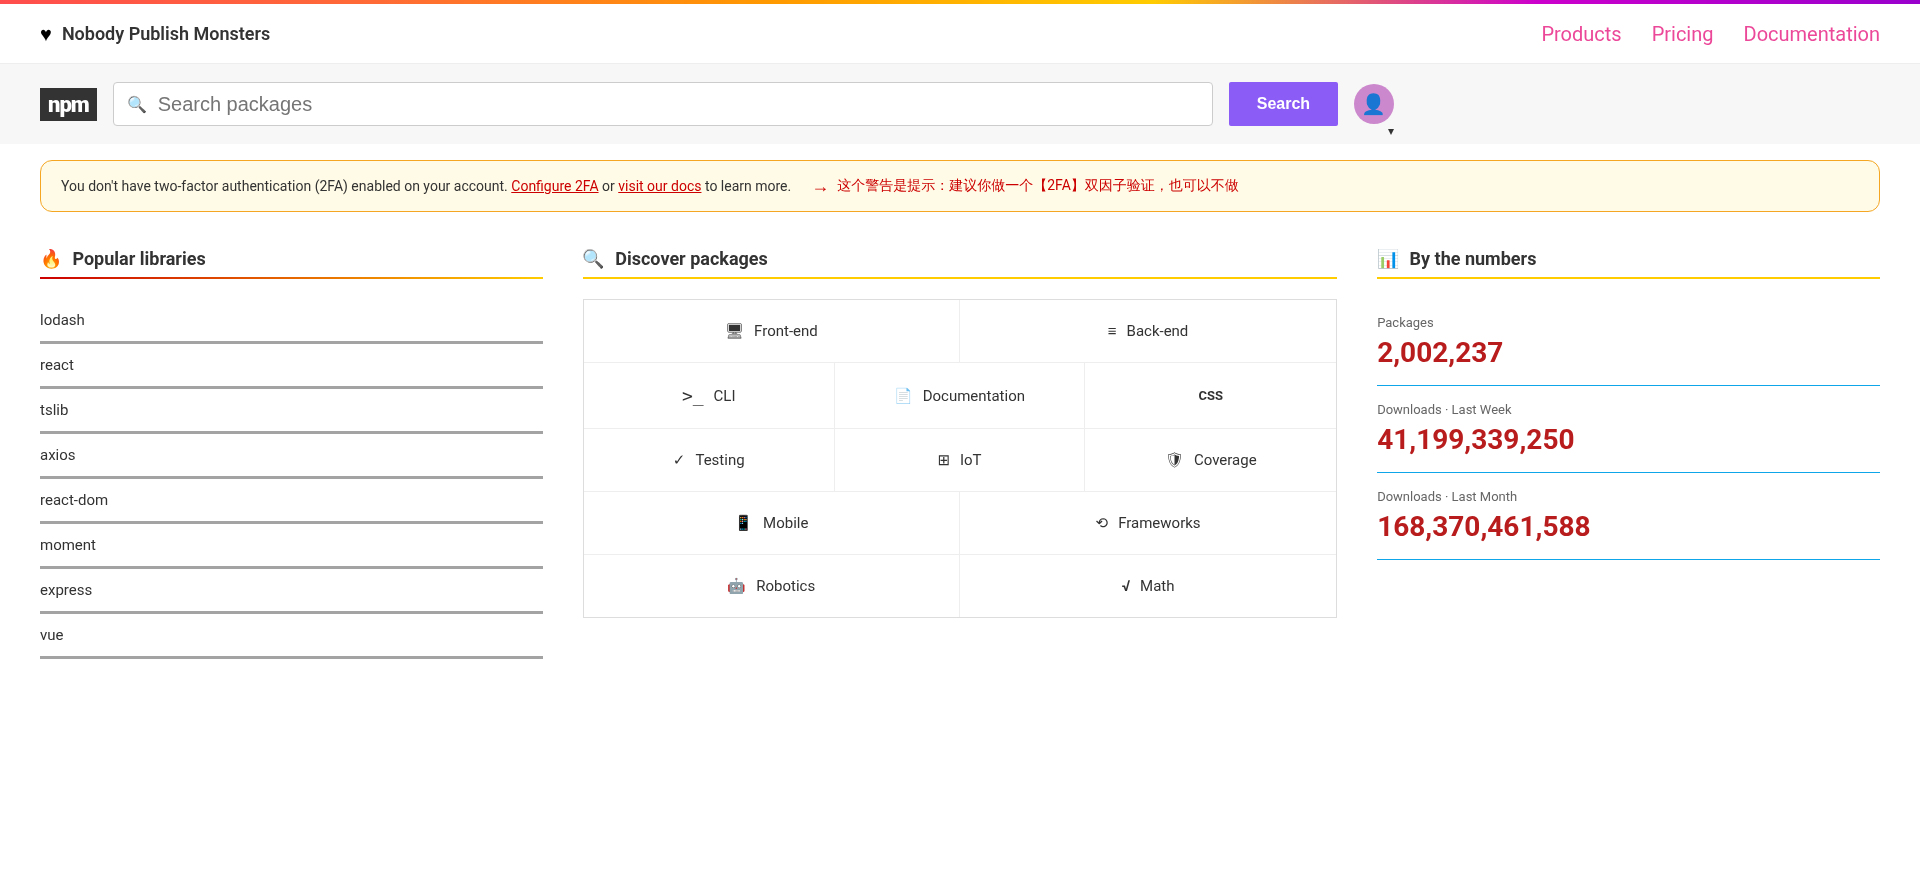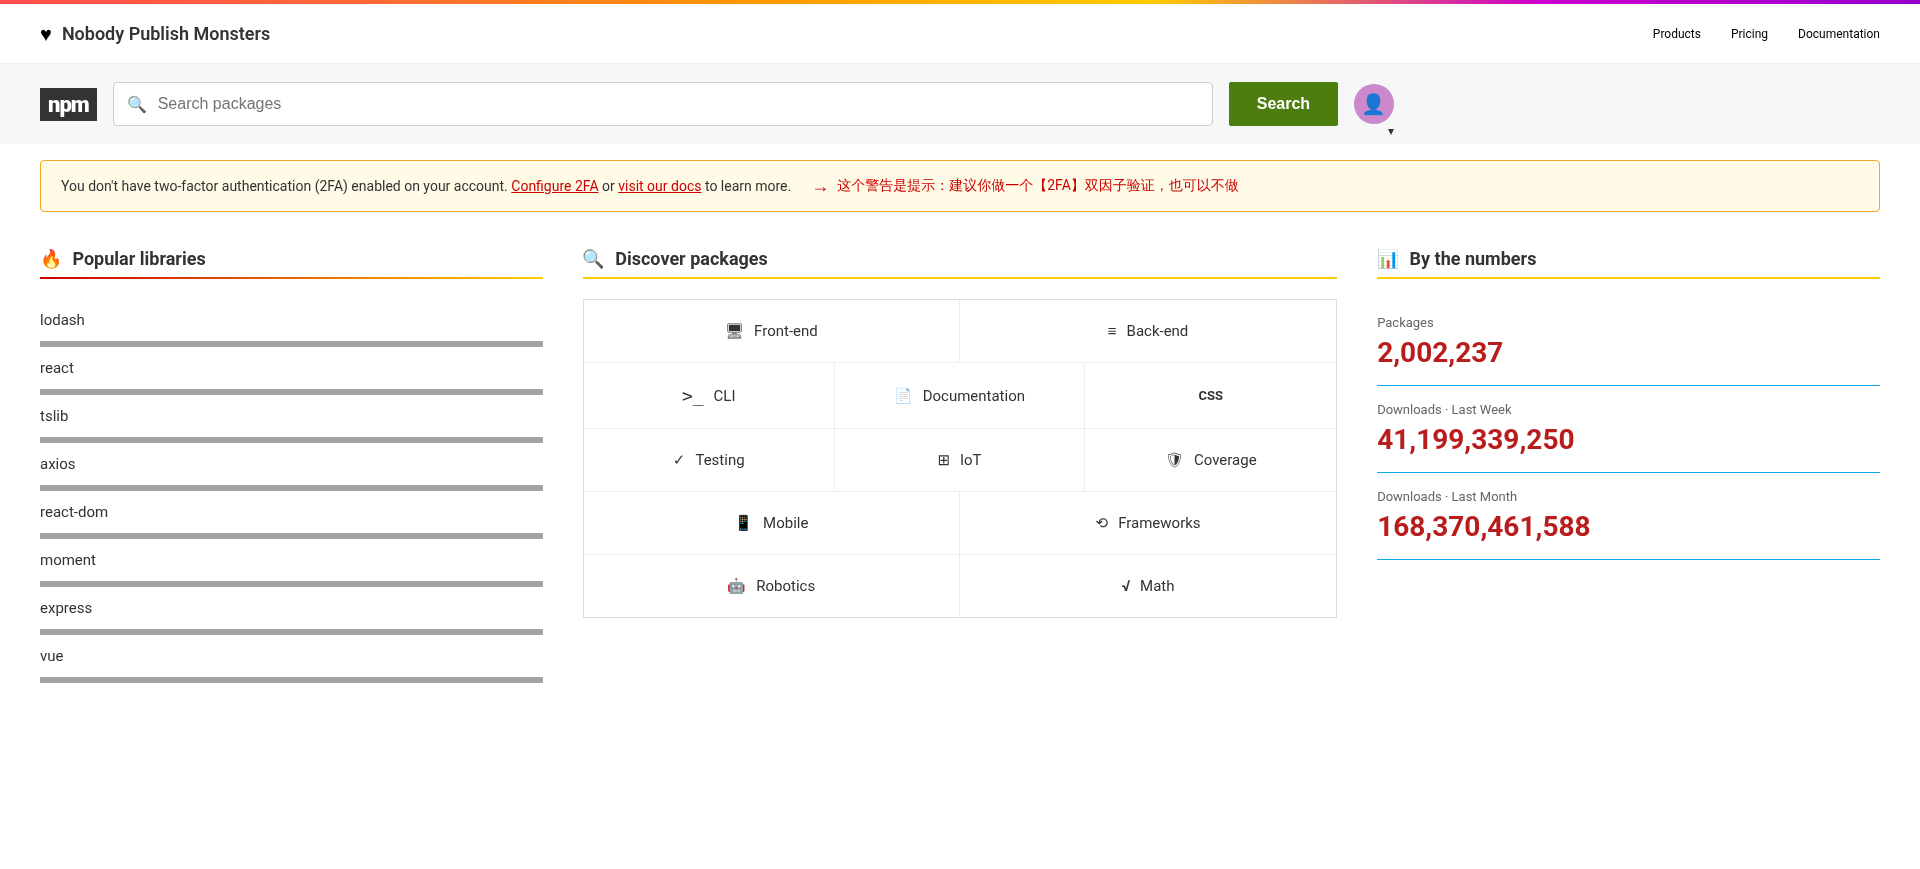--- a/index.html
+++ b/index.html
@@ -34,22 +34,22 @@
     .nav-brand .heart-icon {
       color: #000;
       font-size: 20px;
     }
     .nav-links {
       display: flex;
       align-items: center;
       gap: 30px;
     }
     .nav-link {
-      font-size: 12px;
-      color: #000000;
+      font-size: 20px;
+      color: #ec4899;
       text-decoration: none;
       cursor: pointer;
     }
 
     
     .search-section {
       background: #f7f7f7;
       padding: 18px 40px;
       display: flex;
       align-items: center;
@@ -71,32 +71,32 @@
       background: #fff;
       border: 1px solid #ccc;
       border-radius: 4px;
       align-items: center;
       padding: 0 14px;
       height: 44px;
     }
     .search-box input {
       border: none;
       outline: none;
-      font-size: 16px;
+      font-size: 20px;
       flex: 1;
       background: transparent;
       color: #666;
     }
     .search-icon-wrap {
       color: #999;
       margin-right: 10px;
       font-size: 16px;
     }
     .search-btn {
-      background: #4d7c0f;
+      background: #8b5cf6;
       color: #fff;
       border: none;
       padding: 0 28px;
       height: 44px;
       font-size: 16px;
       font-weight: 600;
       cursor: pointer;
       border-radius: 2px;
     }
     .avatar-wrap {
@@ -117,21 +117,21 @@
       top: 100%;
       font-size: 12px;
     }
 
     
     .warning-banner {
       background: #fffbe6;
       border: 1px solid #f5a623;
       margin: 16px 40px;
       padding: 14px 20px;
-      border-radius: 4px;
+      border-radius: 12px;
       font-size: 14px;
       color: #333;
       display: flex;
       align-items: center;
       gap: 20px;
     }
     .warning-text a {
       color: #cc0000;
       text-decoration: underline;
       cursor: pointer;
@@ -175,21 +175,21 @@
       background: #ffcc00;
       margin-bottom: 20px;
     }
 
     
     .lib-list {
       list-style: none;
     }
     .lib-item {
       padding: 12px 0;
-      border-bottom: 6px solid #a3a3a3;
+      border-bottom: 3px solid #a3a3a3;
       font-size: 15px;
       color: #333;
       cursor: pointer;
     }
 
     
     .stats-section {}
     .stat-block {
       padding: 16px 0;
       border-bottom: 1px solid #0ea5e9;

